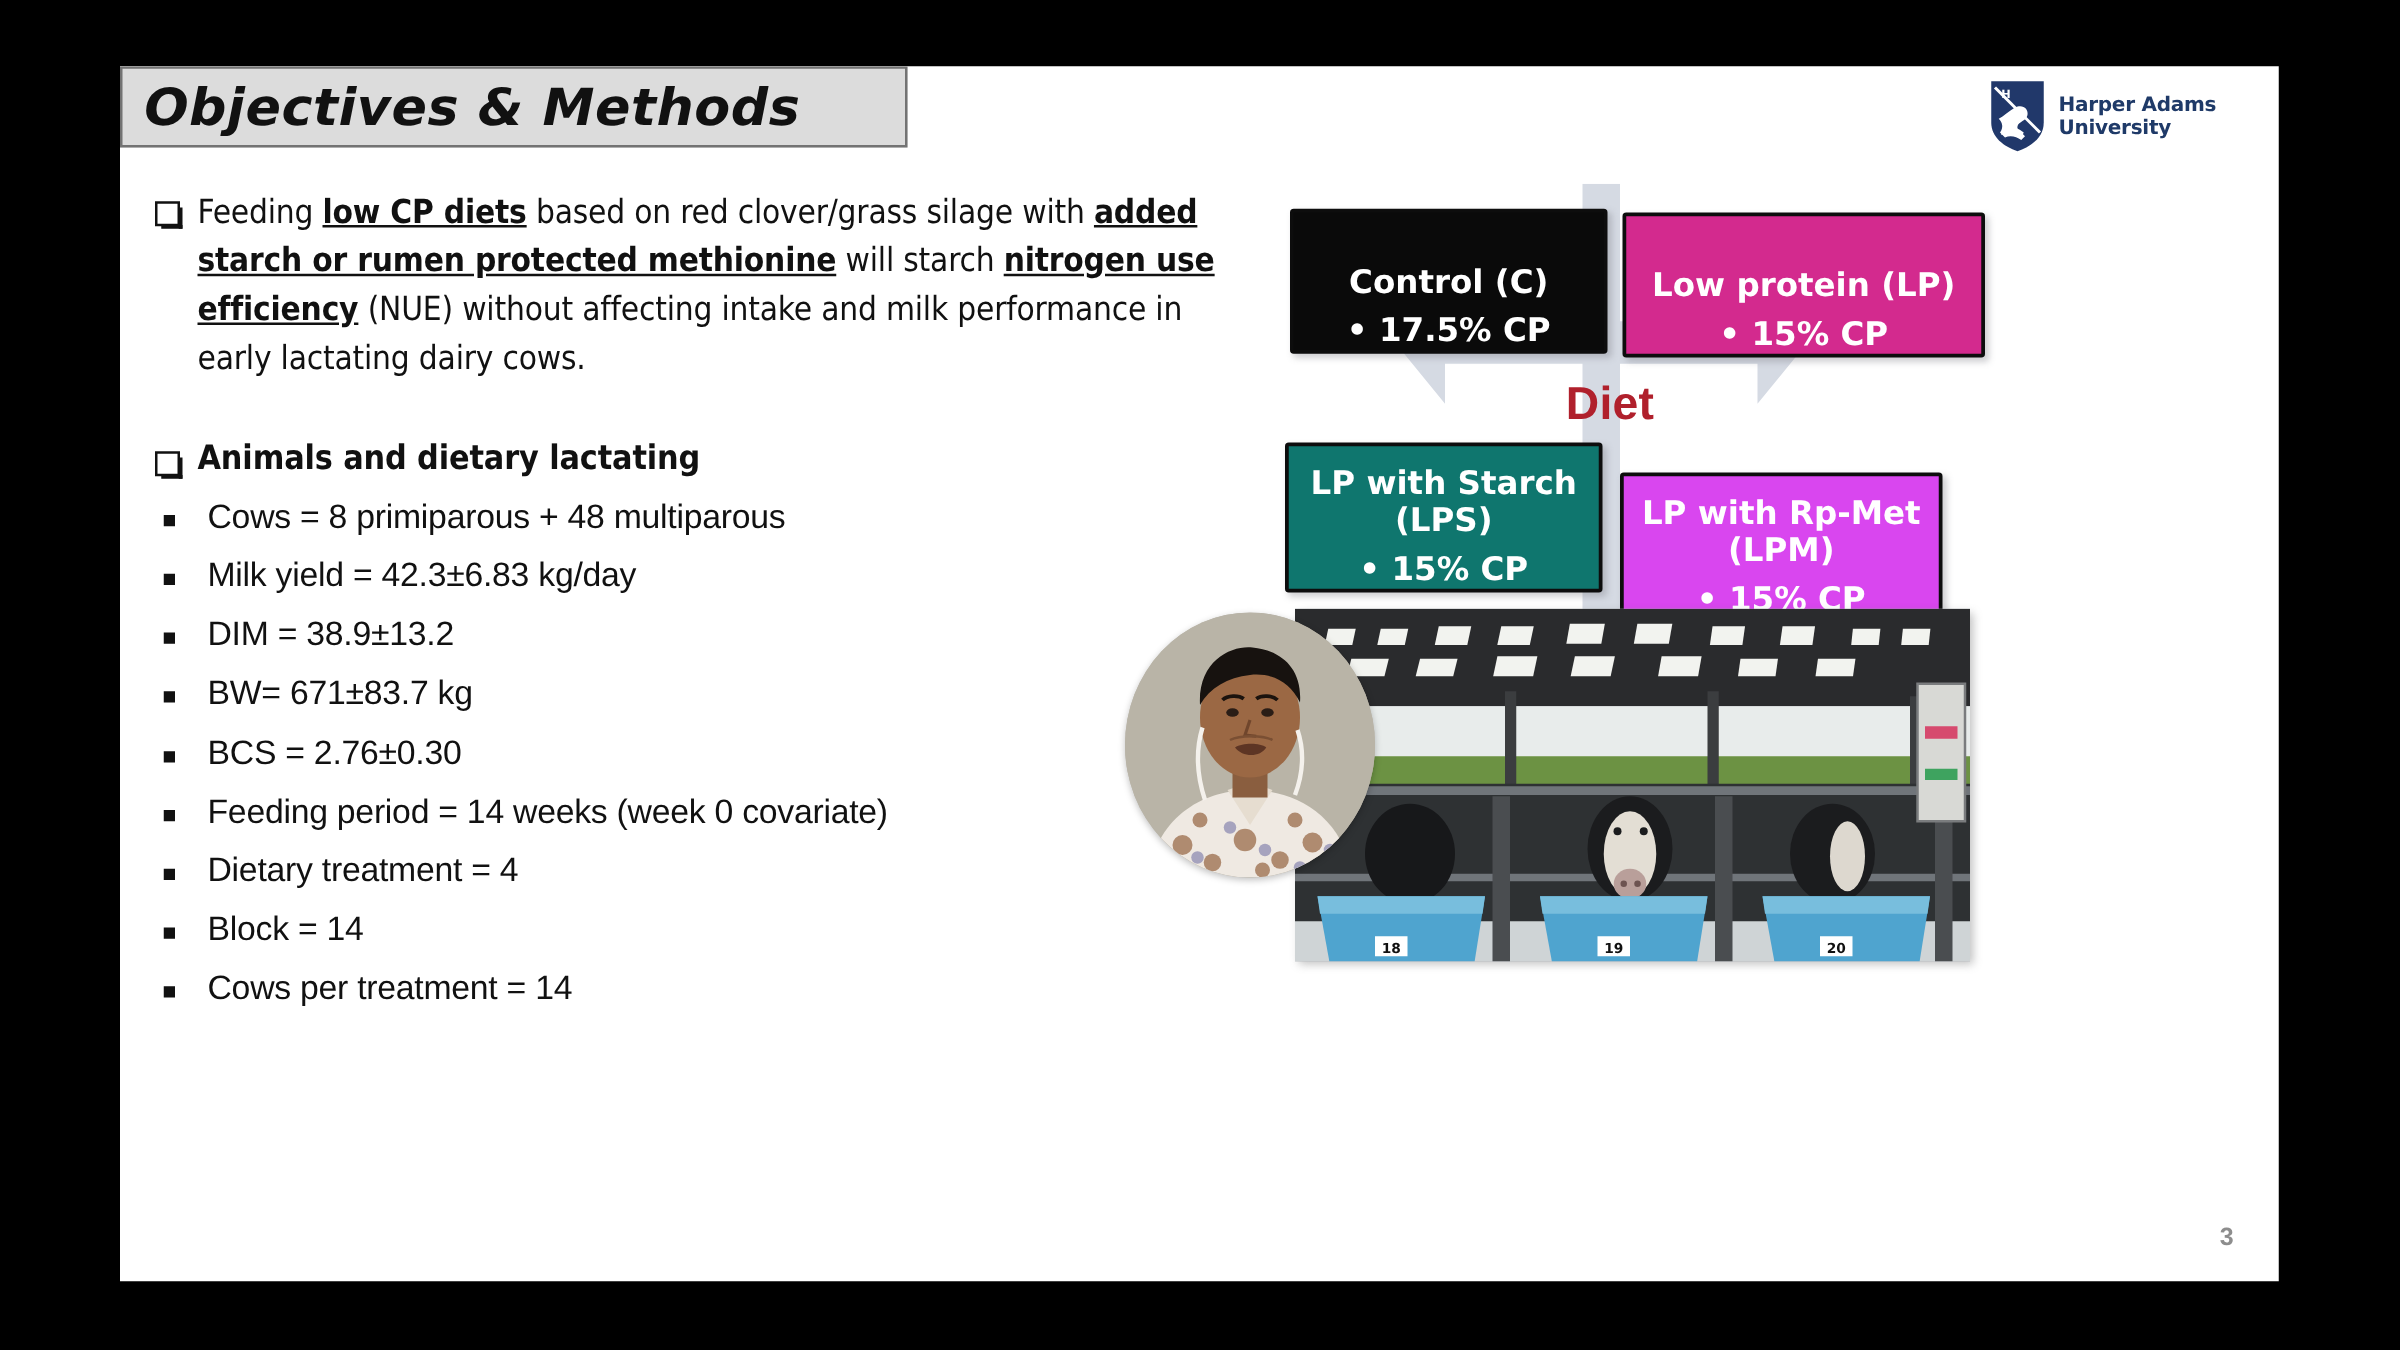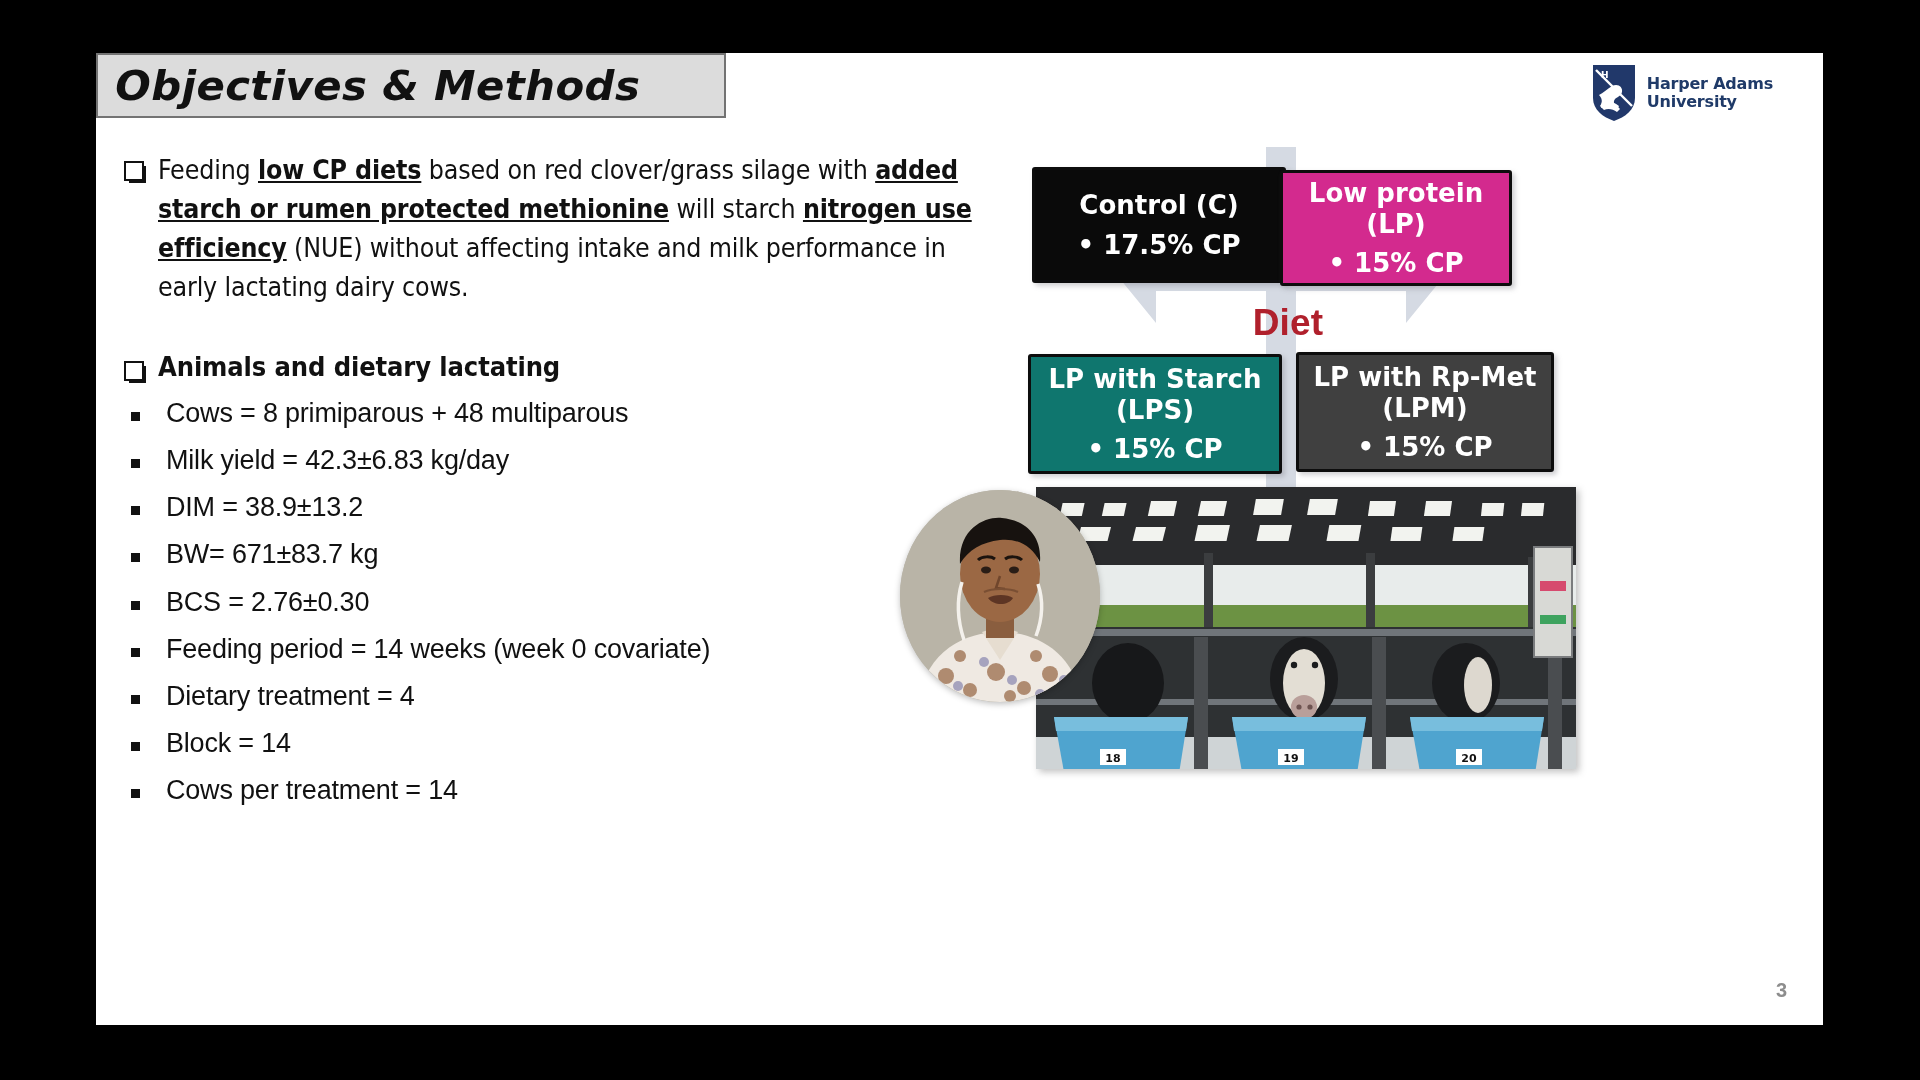--- a/index.html
+++ b/index.html
@@ -82,28 +82,28 @@
   }
 
   
   #diagram{
     position:absolute;left:912px;top:97px;width:620px;height:370px;
   }
   #cross-arrow{position:absolute;left:108px;top:-3px;width:330px;height:345px;}
   .diet-box{
     position:absolute;border:3px solid #0D0D0D;border-radius:3px;
     box-sizing:border-box;display:flex;flex-direction:column;
-    align-items:center;justify-content:center;color:#fff;
+    align-items:center;justify-content:flex-end;color:#fff;
     font-family:"DejaVu Sans",sans-serif;font-weight:bold;
     text-align:center;box-shadow:3px 3px 5px rgba(120,120,130,0.35);
   }
   .diet-box .bt{font-size:26px;line-height:1.16;}
   .diet-box .bs{font-size:26px;margin-top:9px;}
   #box-c{left:24px;top:17px;width:254px;height:116px;background:#0A0A0A;}
-  #box-lp{left:272px;top:20px;width:232px;height:116px;background:#D32A8E;}
+  #box-lp{left:290px;top:20px;width:290px;height:116px;background:#D32A8E;}
   #box-lps{left:20px;top:204px;width:254px;height:120px;background:#3E7C88;}
   #box-lpm{left:288px;top:202px;width:258px;height:120px;background:#6B2E9E;}
   #diet-label{
     position:absolute;left:0;top:152px;width:560px;text-align:center;
     font-family:"Liberation Sans",sans-serif;font-weight:bold;
     font-size:37px;color:#B0202C;letter-spacing:0.2px;
   }
 
   
   #photo-wrap{position:absolute;left:840px;top:430px;width:660px;height:360px;}
@@ -215,21 +215,21 @@
       <div class="bt">Low protein (LP)</div>
       <div class="bs">• 15% CP</div>
     </div>
 
     <div class="diet-box" id="box-lps" style="background: #0f766e;">
       <div class="bt">LP with Starch</div>
       <div class="bt">(LPS)</div>
       <div class="bs">• 15% CP</div>
     </div>
 
-    <div class="diet-box" id="box-lpm" style="background: #404040;">
+    <div class="diet-box" id="box-lpm" style="background: #d946ef; margin-top: 26px;">
       <div class="bt">LP with Rp-Met</div>
       <div class="bt">(LPM)</div>
       <div class="bs">• 15% CP</div>
     </div>
 
     <div id="diet-label" style="color: rgb(176, 32, 44);">Diet</div>
   </div>
 
   <div id="photo-wrap">
 

